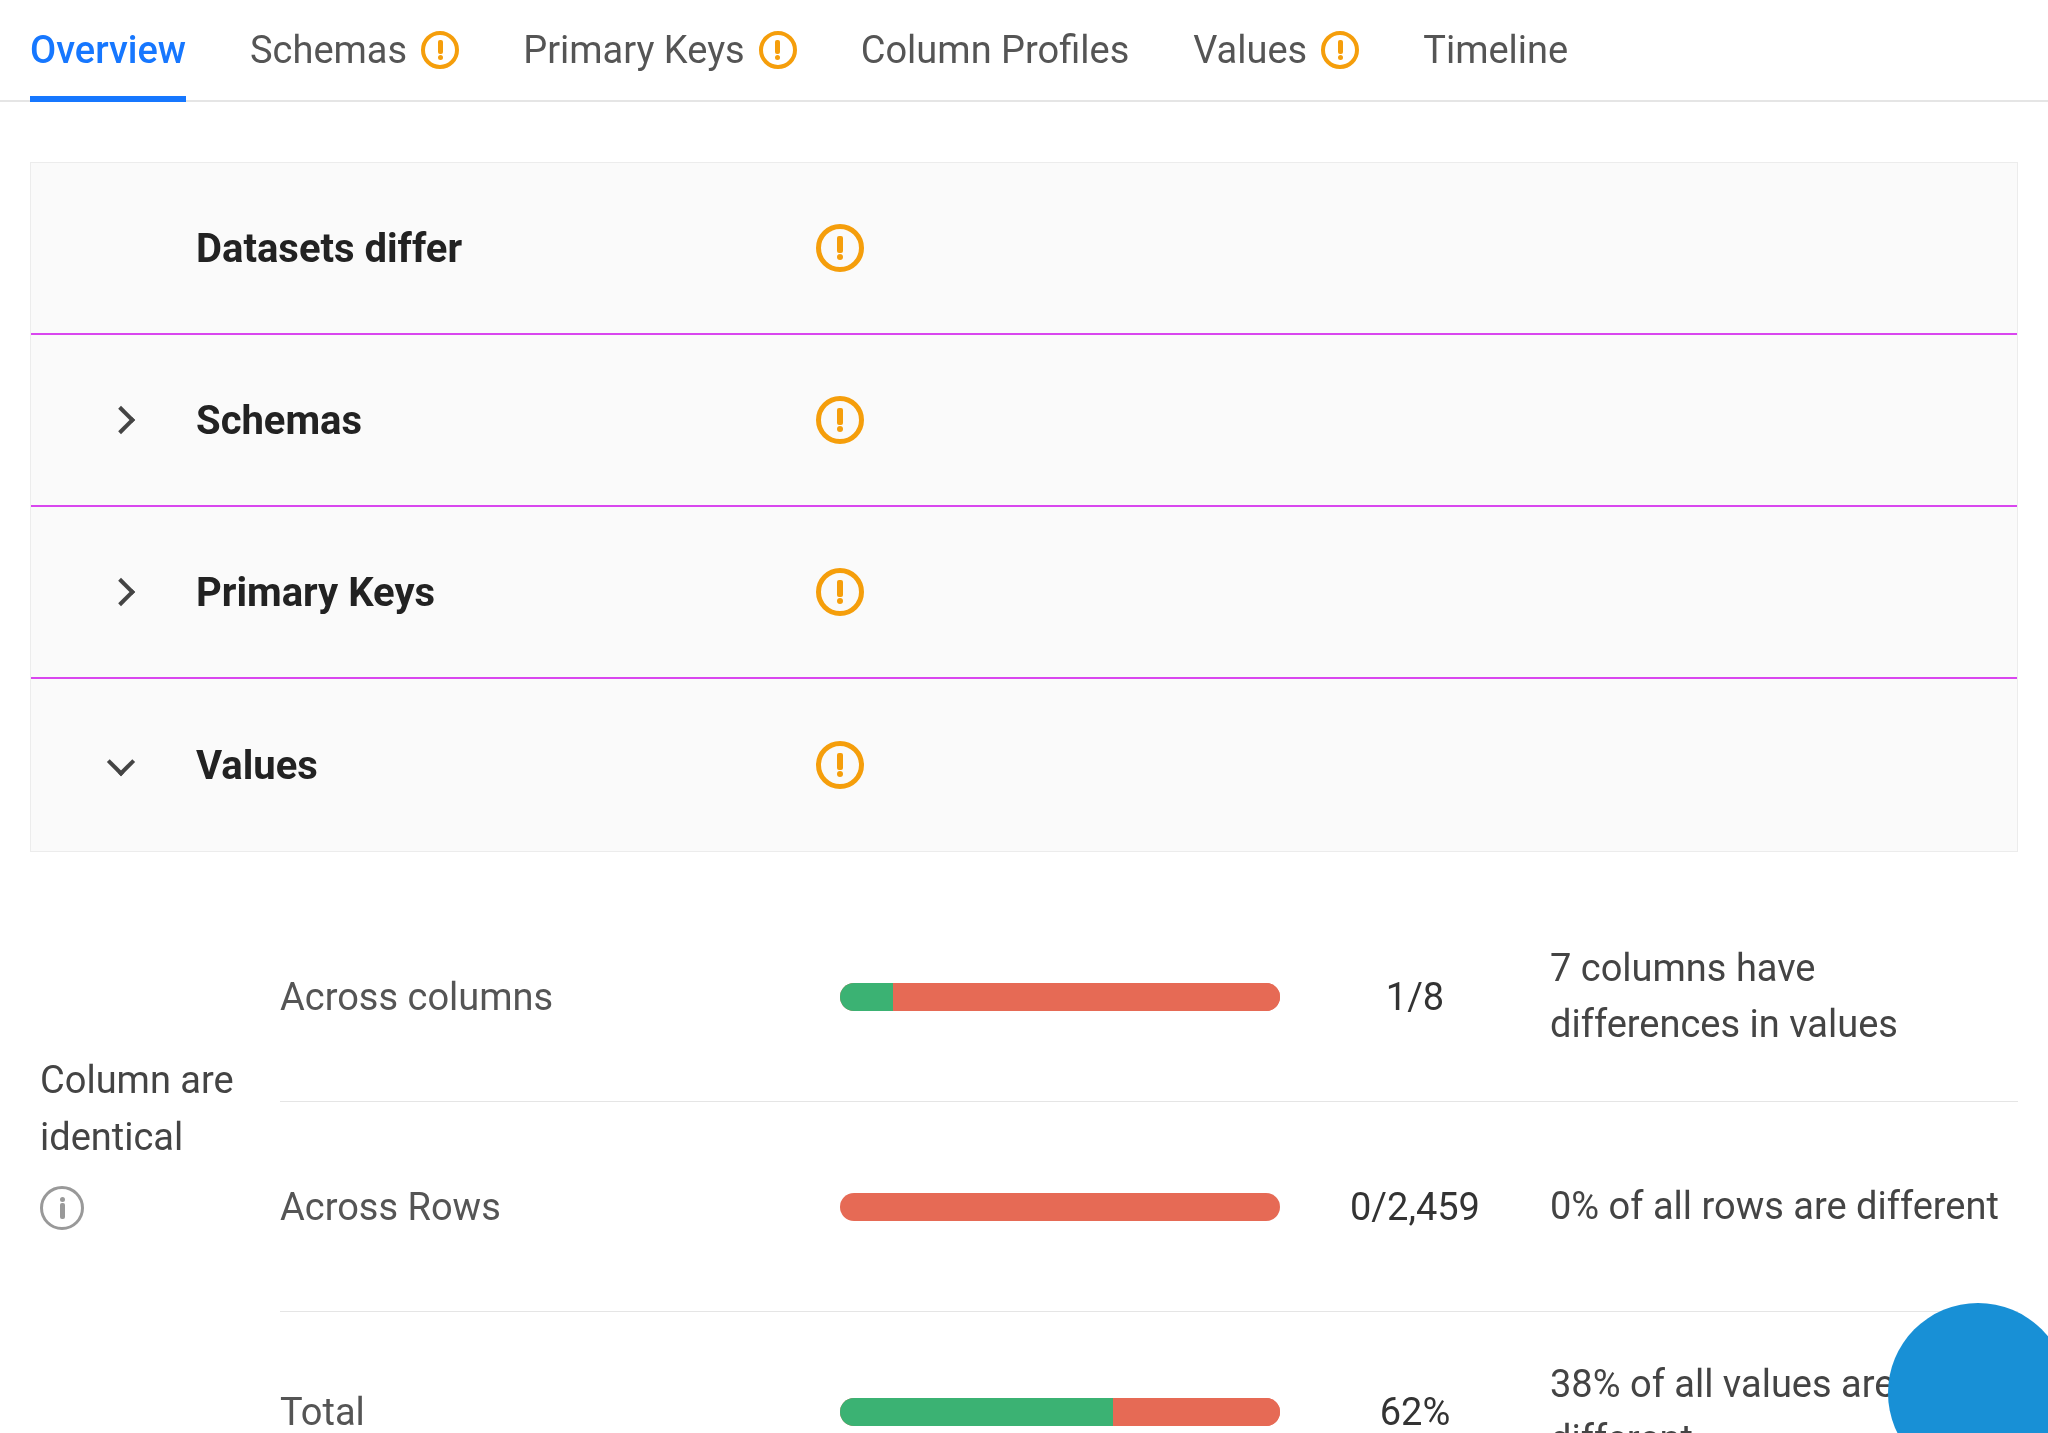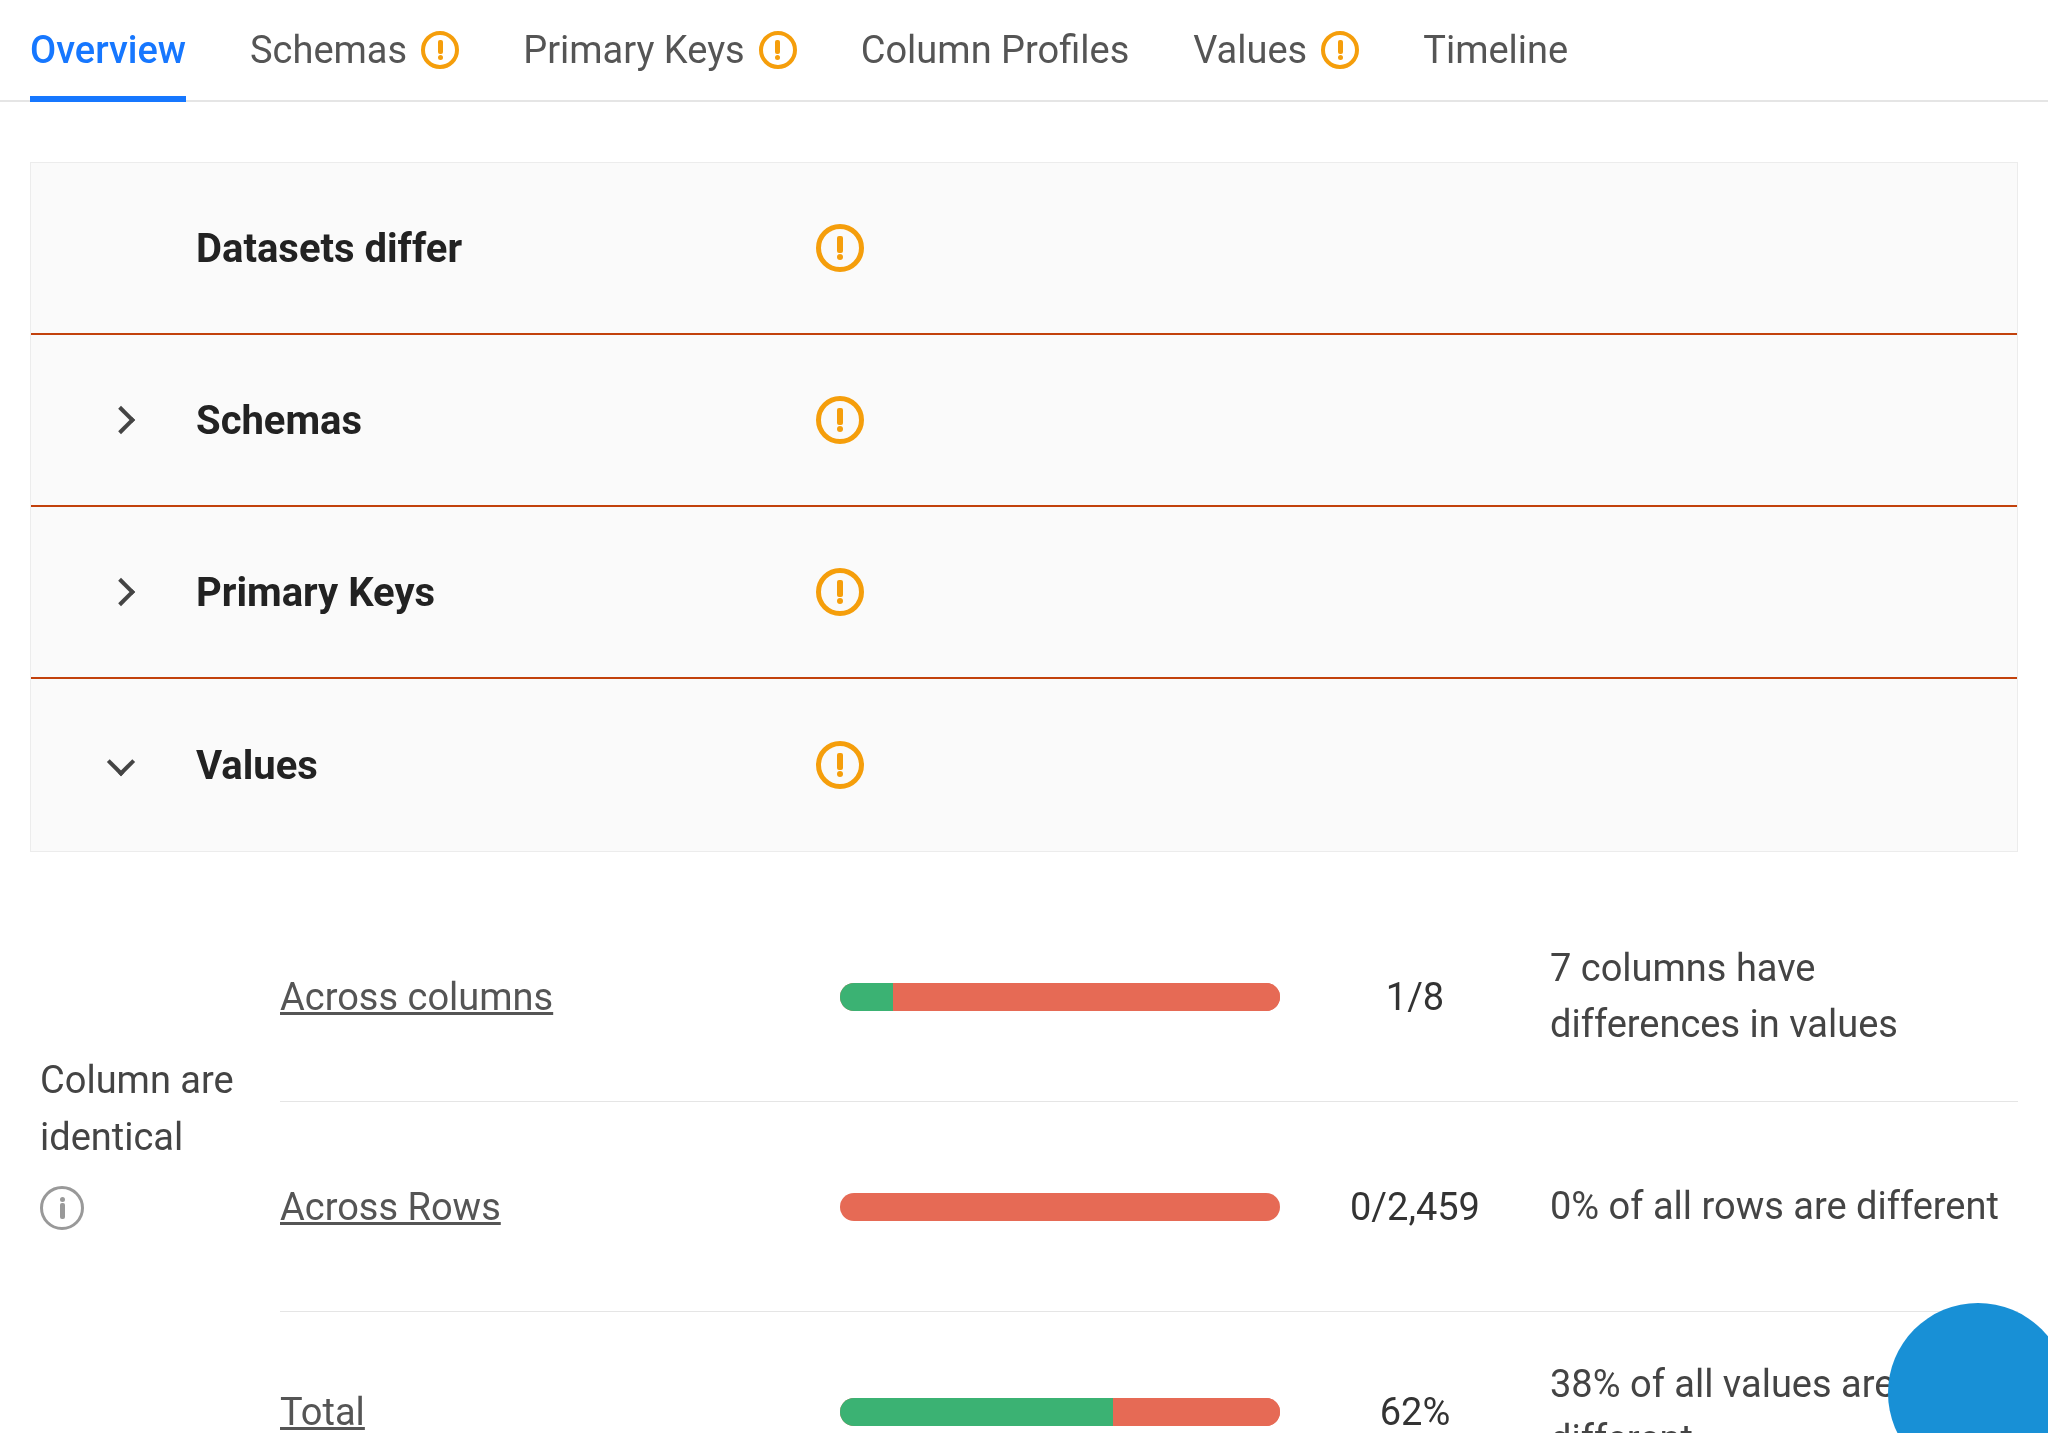--- a/index.html
+++ b/index.html
@@ -85,21 +85,21 @@
 
   
   .summary {
     margin: 60px 30px 0 30px;
     border: 1px solid #ececec;
   }
   .summary-row {
     display: flex;
     align-items: center;
     background: #fafafa;
-    border-bottom: 2px solid #c2410c;
+    border-bottom: 2px solid #d946ef;
     height: 172px;
     padding: 0 50px 0 80px;
   }
   .summary-row:last-child { border-bottom: none; }
   .chevron-cell {
     width: 75px;
     margin-right: 10px;
     display:flex;
     align-items:center;
   }
@@ -167,21 +167,20 @@
     display: flex;
     align-items: center;
     border-bottom: 1px solid #e5e5e5;
     height: 210px;
   }
   .metric-row:last-child { border-bottom:0; height:200px; }
   .metric-label {
     width: 560px;
     font-size: 38px;
     color: #555;
-    text-decoration: underline;
   }
   .bar-wrap {
     width: 450px;
   }
   .bar {
     width: 440px;
     height: 28px;
     border-radius: 14px;
     background: #e66a55;
     overflow: hidden;

